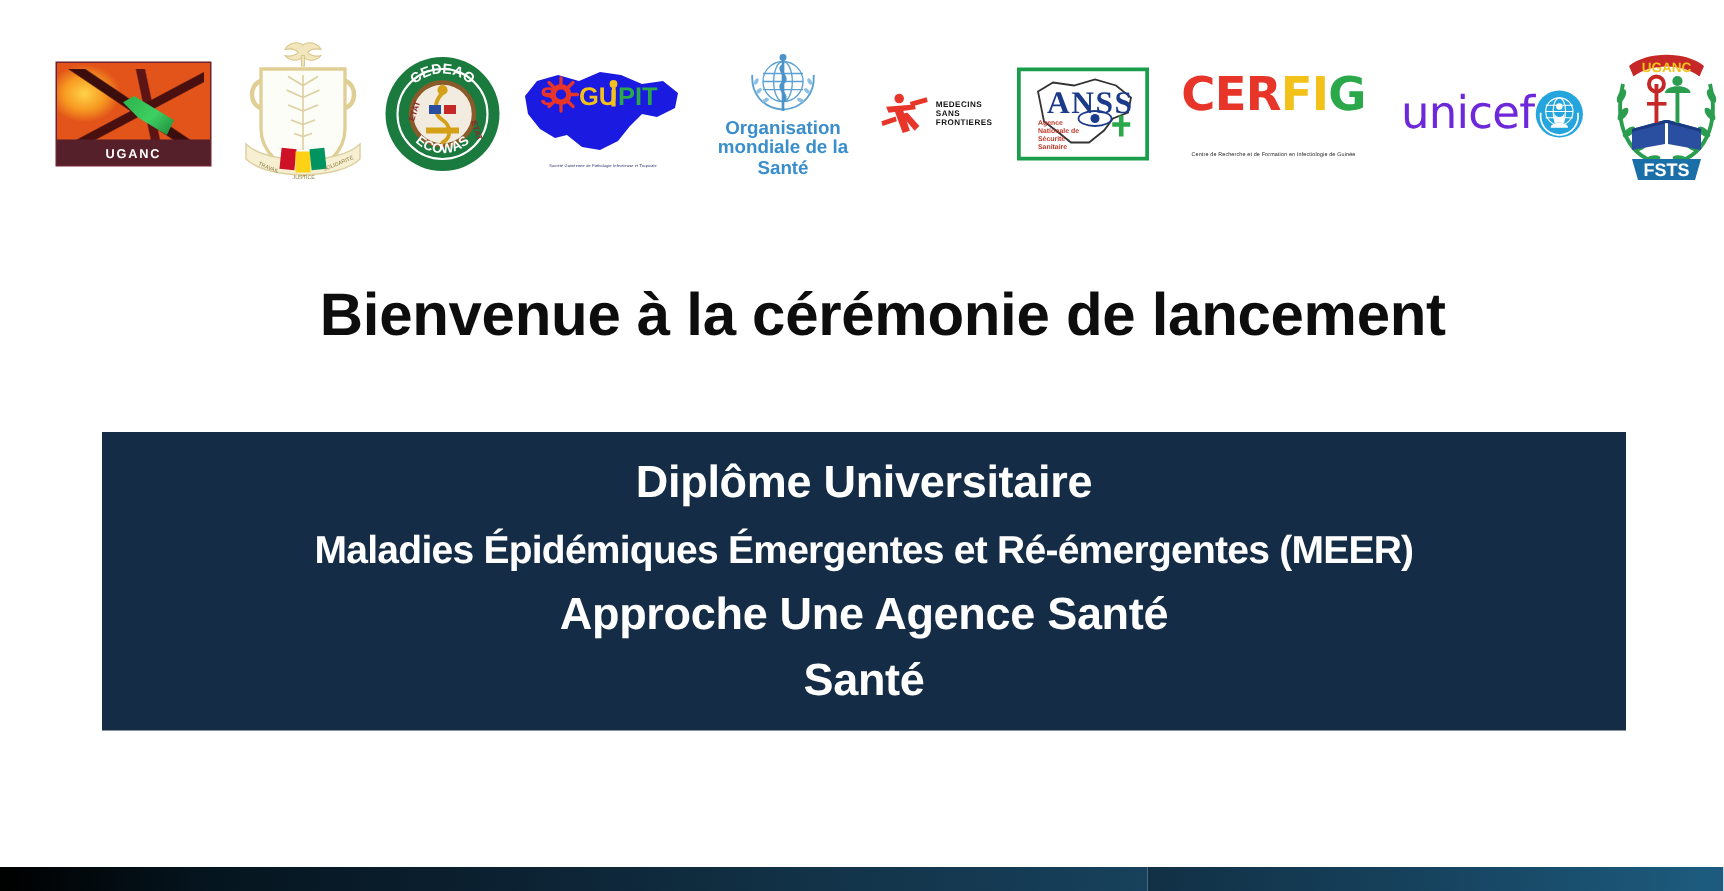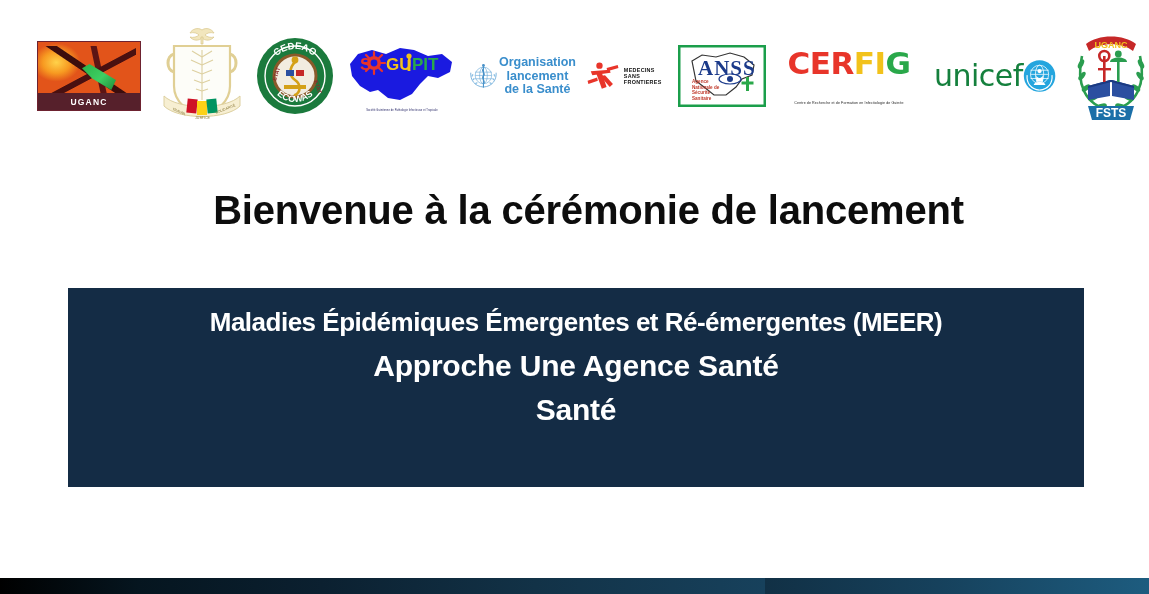--- a/index.html
+++ b/index.html
@@ -127,21 +127,21 @@
     line-height: 3.4px;
     color: #1b1b5e;
     letter-spacing: .1px;
   }
 
   
   .logo-who {
     width: 108px;
     height: 86px;
     margin-right: 10px;
-    flex-direction: row;
+    flex-direction: column;
   }
   .who-text {
     color: #3a8ecc;
     font-size: 12.5px;
     line-height: 13.5px;
     text-align: center;
     font-weight: bold;
     margin-top: 1px;
   }
 
@@ -195,21 +195,21 @@
   }
 
   
   .logo-unicef {
     width: 122px;
     height: 46px;
     margin-right: 14px;
   }
   .unicef-word {
     font-size: 30px;
-    color: #15803d;
+    color: #6d28d9;
     letter-spacing: -0.5px;
     line-height: 30px;
     font-family: "DejaVu Sans", sans-serif;
   }
 
   
   .logo-fsts {
     width: 82px;
     height: 96px;
   }
@@ -402,21 +402,21 @@
           <ellipse cx="46" cy="31" rx="2.6" ry="1.4" transform="rotate(45 46 31)"></ellipse>
           <ellipse cx="41" cy="38" rx="2.6" ry="1.4" transform="rotate(25 41 38)"></ellipse>
         </g>
 
         <rect x="27" y="4" width="2" height="42" fill="#4b93c9"></rect>
         <path d="M28 12 C22 15 34 21 28 25 C22 29 34 35 28 39" fill="none" stroke="#4b93c9" stroke-width="2"></path>
         <circle cx="28" cy="6" r="2.6" fill="#4b93c9"></circle>
       </svg>
       <div class="who-text">
         <div>Organisation</div>
-        <div>lancement de la Santé</div>
+        <div>mondiale de la Santé</div>
       </div>
     </div>
 
     <div class="logo logo-msf">
       <svg width="44" height="40" viewBox="0 0 44 40">
         <g fill="#e8352a">
           <circle cx="17" cy="7" r="4"></circle>
           <path d="M6 14 L30 12 L31 16 L8 19 Z"></path>
           <path d="M13 17 L20 16 L26 34 L20 36 Z"></path>
           <path d="M18 20 L24 19 L34 30 L30 34 Z"></path>
@@ -521,20 +521,21 @@
         <path d="M18 78 L64 78 L60 92 L22 92 Z" fill="#1b6fa8"></path>
         <text x="41" y="89" font-size="12" font-weight="bold" fill="#ffffff" text-anchor="middle" font-family="'Liberation Sans',sans-serif">FSTS</text>
       </svg>
     </div>
 
   </div>
 
   <div class="main-title">Bienvenue à la cérémonie de lancement</div>
 
   <div class="navy-panel">
+    <div class="navy-line">Diplôme Universitaire</div>
     <div class="navy-line wide">Maladies Épidémiques Émergentes et Ré-émergentes (MEER)</div>
     <div class="navy-line">Approche Une Agence Santé</div>
     <div class="navy-line">Santé</div>
   </div>
 
   <div class="bottom-bar">
     <div class="bottom-bar-left"></div>
     <div class="bottom-bar-right"></div>
   </div>
 

